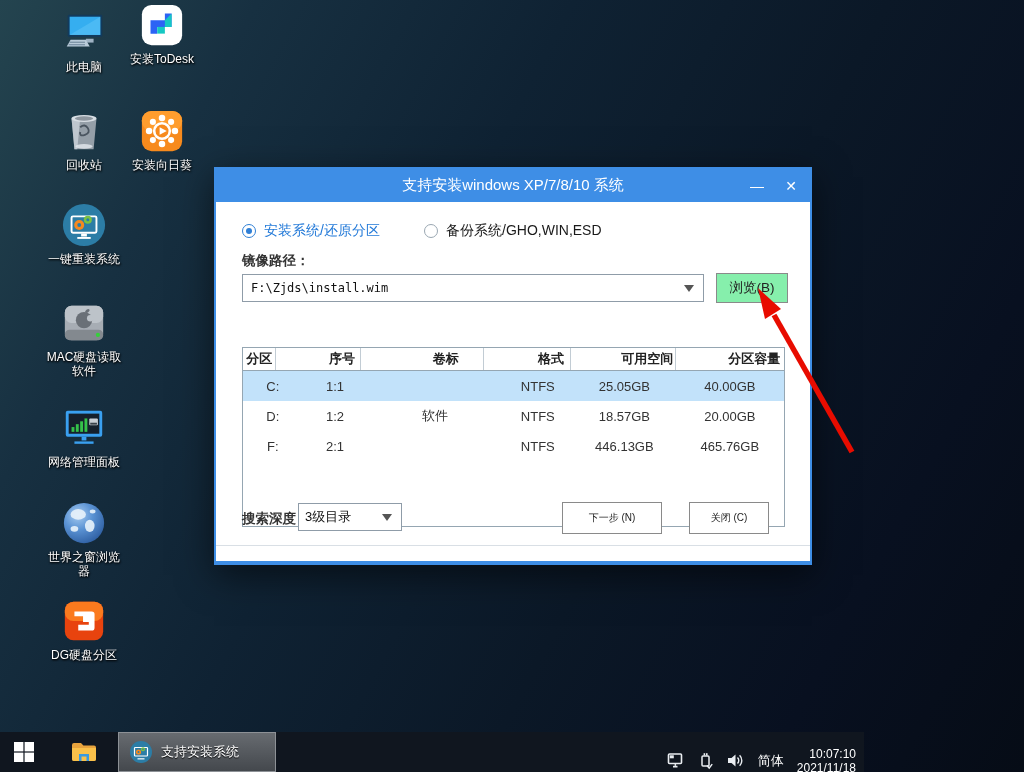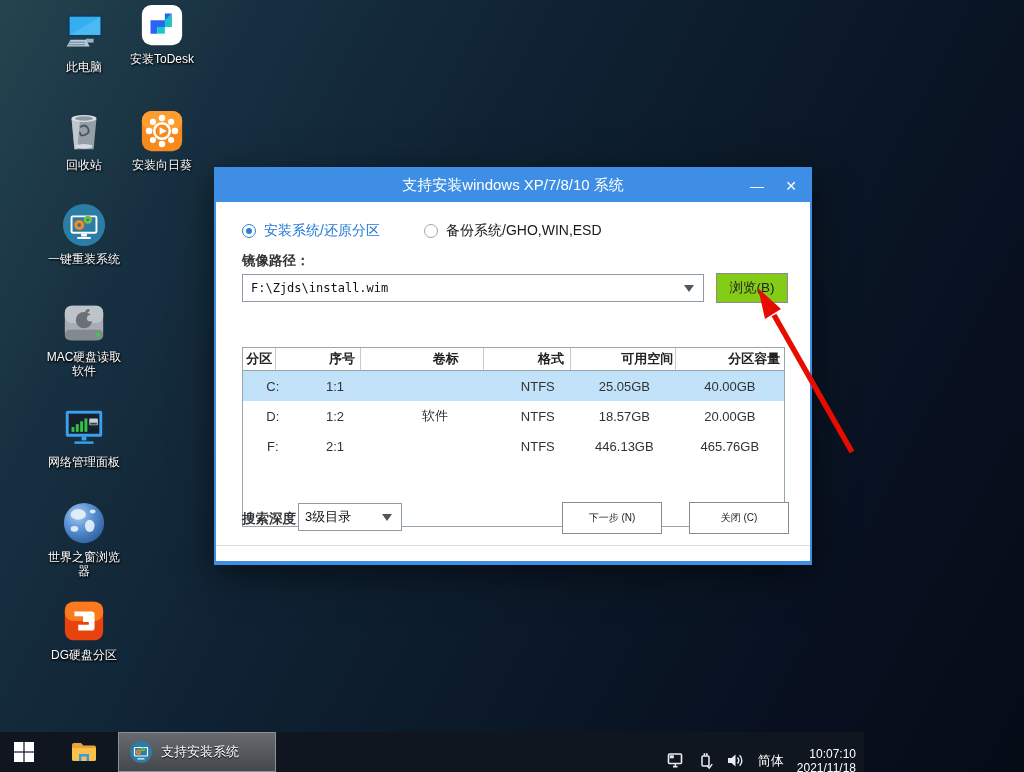--- a/index.html
+++ b/index.html
@@ -27,38 +27,38 @@
   .rdo.on{border:1px solid #2f7fd6;}
   .rdo.on::after{content:"";position:absolute;left:3px;top:3px;width:6px;height:6px;border-radius:50%;background:#2f7fd6;}
   .rlabel-on{color:#2279d8;}
   .rlabel-off{color:#1a1a1a;}
   .pathlabel{position:absolute;left:26px;top:50px;font-weight:bold;color:#333;font-size:13.5px;}
   .combo{position:absolute;left:26px;top:72px;width:462px;height:28px;box-sizing:border-box;border:1px solid #8f9ca8;
     background:#fff;display:flex;align-items:center;}
   .combo .val{flex:1;padding:0 8px;font-family:"DejaVu Sans Mono",monospace;font-size:12px;color:#111;
     white-space:nowrap;overflow:hidden;}
   .chev{width:0;height:0;border-left:5px solid transparent;border-right:5px solid transparent;border-top:7px solid #555;margin-right:9px;}
-  .browse{position:absolute;left:500px;top:71px;width:72px;height:30px;box-sizing:border-box;background:#84cc16;
+  .browse{position:absolute;left:500px;top:71px;width:72px;height:30px;box-sizing:border-box;background:#86efac;
     border:1px solid #8a8a8a;display:flex;align-items:center;justify-content:center;font-size:13.5px;color:#222;cursor:pointer;}
   .ptable{position:absolute;left:26px;top:145px;width:543px;height:180px;box-sizing:border-box;border:1px solid #95a6b2;background:#fff;}
   .thead{display:flex;height:22px;border-bottom:1px solid #95a6b2;align-items:center;font-size:13px;font-weight:bold;color:#222;gap:48px;}
   .thead .c{border-right:1px solid #c2ccd4;height:100%;display:flex;align-items:center;justify-content:center;box-sizing:border-box;}
   .thead .c:last-child{border-right:none;}
   .trow{display:flex;height:30px;align-items:center;font-size:13px;color:#333;}
   .trow .c{display:flex;align-items:center;justify-content:center;}
   .trow.sel{background:#c2e2fa;}
   .c0{width:11%;} .c1{width:12%;} .c2{width:25%;} .c3{width:13%;} .c4{width:19%;} .c5{width:20%;}
   .depth-label{position:absolute;left:26px;top:308px;font-weight:bold;font-size:13.5px;color:#333;}
   .depth-combo{position:absolute;left:82px;top:301px;width:104px;height:28px;box-sizing:border-box;border:1px solid #8f9ca8;
     background:#fff;display:flex;align-items:center;cursor:pointer;}
   .depth-combo .val{flex:1;padding:0 6px;font-size:13px;color:#111;}
   .btn{position:absolute;height:32px;box-sizing:border-box;background:#fff;border:1px solid #8a8a8a;display:flex;
     align-items:center;justify-content:center;font-size:10px;color:#222;cursor:pointer;}
   .btn-next{left:346px;top:300px;width:100px;}
-  .btn-close{left:473px;top:300px;width:100px;}
+  .btn-close{left:473px;top:300px;width:80px;}
   .sep{position:absolute;left:0;right:0;top:343px;border-top:1px solid #d9dfe5;}
   .footer{position:absolute;left:0;right:0;top:346px;text-align:center;font-size:13.5px;color:#3a3f44;}
   
   .arrow-ov{position:absolute;left:0;top:0;z-index:9;pointer-events:none;}
   
   .taskbar{position:absolute;left:0;bottom:0;width:864px;height:40px;background:#10161f;display:flex;align-items:center;z-index:20;}
   .tb-start{width:48px;height:40px;display:flex;align-items:center;justify-content:center;cursor:pointer;}
   .tb-explorer{width:44px;height:40px;display:flex;align-items:center;justify-content:center;cursor:pointer;margin-left:14px;}
   .tb-app{margin-left:12px;width:158px;height:40px;box-sizing:border-box;display:flex;align-items:center;gap:8px;padding:0 10px;
     background:linear-gradient(#676b70,#44484d);border:1px solid #8d9196;cursor:pointer;}

